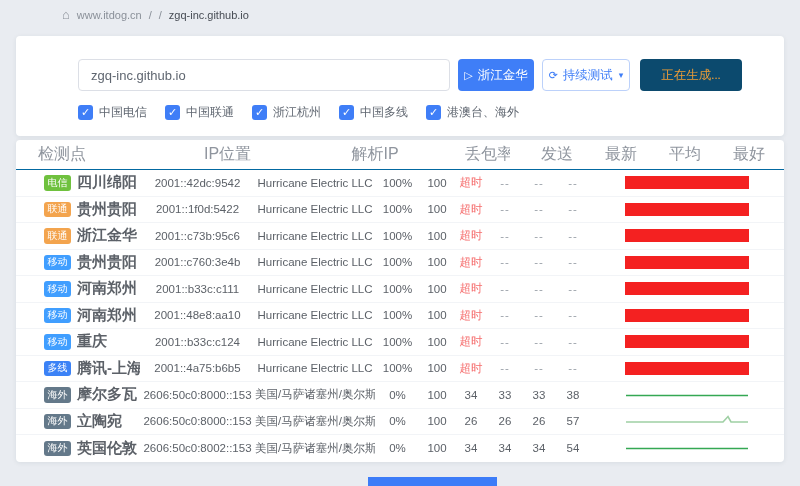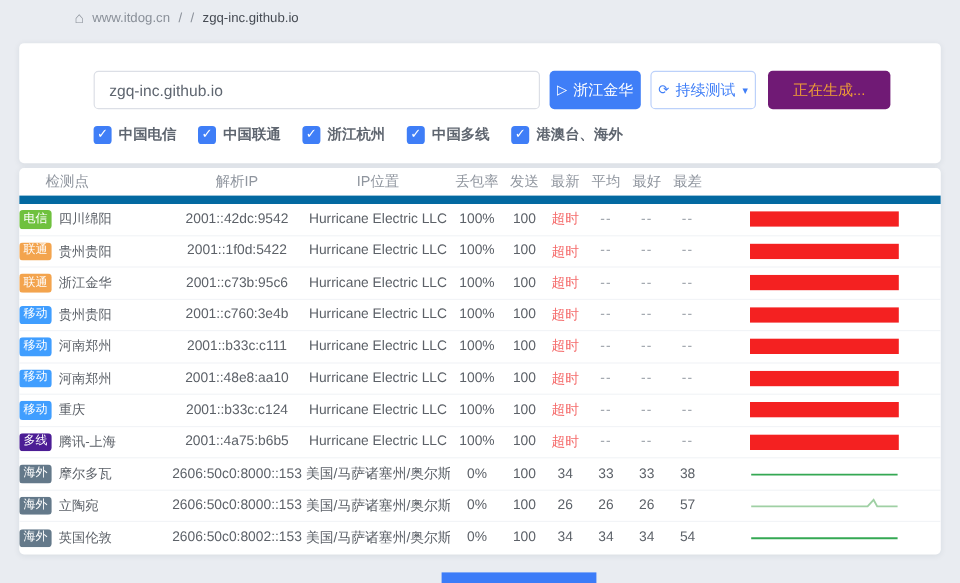--- a/index.html
+++ b/index.html
@@ -34,49 +34,49 @@
     outline:none; background:#fff;
   }
   .btn {
     height:32px; border-radius:4px; font-size:12.5px;
     display:inline-flex; align-items:center; justify-content:center;
     gap:5px; cursor:pointer; border:none; white-space:nowrap;
     font-family:"Liberation Sans","DejaVu Sans",sans-serif;
   }
   .btn-start { width:76px; margin-left:8px; background:#3f7ef7; color:#fff; }
   .btn-cont  { width:88px; margin-left:8px; background:#fff; color:#3f7ef7; border:1px solid #bcd1fa; }
-  .btn-status{ width:102px; margin-left:10px; background:#701a75; color:#ee9d36; cursor:default; }
+  .btn-status{ width:102px; margin-left:10px; background:#0c4a6e; color:#ee9d36; cursor:default;font-family:Liberation Serif, serif; }
   .btn .ico { font-size:11px; line-height:1; }
   .btn .caret { font-size:9px; margin-left:1px; }
   .filters { margin-top:13px; display:flex; align-items:center; gap:18px; }
   .cb { display:inline-flex; align-items:center; gap:6px; cursor:pointer; }
   .cbbox {
     width:15px; height:15px; border-radius:3px; background:#3f7ef7;
     color:#fff; font-size:11px; line-height:15px; text-align:center;
   }
-  .cblabel { font-size:12px; color:#5f6670;font-weight:bold; }
+  .cblabel { font-size:12px; color:#5f6670; }
   
   .table-card { top:140px; height:322px; overflow:hidden; }
   .trow, .thead {
     display:grid;
     grid-template-columns:124px 115px 120px 45px 34px 34px 34px 34px 34px 1fr;
     align-items:center;
   }
-  .thead { height:30px; color:#8f959e; font-size:12px; border-bottom:7px solid #0369a1; }
+  .thead { height:30px; color:#8f959e; font-size:16px; border-bottom:1px solid #0369a1;gap:30px; }
   .trow  { height:26.5px; font-size:11.5px; color:#5c6168; border-bottom:1px solid #f2f4f7; }
   .trow:last-child { border-bottom:none; }
   .cell { text-align:center; overflow:hidden; white-space:nowrap; }
-  .node-cell { display:flex; align-items:center; gap:6px; padding-left:0; text-align:left; }
+  .node-cell { display:flex; align-items:center; gap:6px; padding-left:28px; text-align:left; }
   .thead .first { text-align:left; padding-left:22px; }
   .quality-h { display:flex; align-items:center; justify-content:center; gap:4px; }
   .badge {
     display:inline-block; color:#fff; font-size:10px; line-height:1.25;
     padding:1.5px 3.5px; border-radius:3px;
   }
-  .node-name { font-size:11px; }
+  .node-name { font-size:15px;font-weight:bold; }
   .timeout { color:#f56c6c; }
   .dash { color:#9aa0a8; letter-spacing:1px; }
   .qcell { display:flex; align-items:center; justify-content:center; }
   .red-bar { width:124px; height:13px; background:#f42121; }
   .spark polyline { stroke:#34a853; stroke-width:1.6; }
   .spark.light polyline { stroke:#9fd0a4; stroke-width:1.6; }
   
   .hscroll-thumb {
     position:absolute; left:368px; top:477px;
     width:129px; height:9px; background:#3c7cf8;
@@ -129,22 +129,22 @@
     <label class="cb">
       <span class="cbbox">✓</span>
       <span class="cblabel">港澳台、海外</span>
     </label>
   </div>
 </div>
 
 <div class="card table-card">
   <div class="thead">
     <div class="cell first">检测点</div>
+    <div class="cell">IP位置</div>
     <div class="cell">解析IP</div>
-    <div class="cell">IP位置</div>
     <div class="cell">丢包率</div>
     <div class="cell">发送</div>
     <div class="cell">最新</div>
     <div class="cell">平均</div>
     <div class="cell">最好</div>
     <div class="cell">最差</div>
   </div>
   <div>
       <div class="trow">
     <div class="cell node-cell">
@@ -260,21 +260,21 @@
     <div class="cell timeout">超时</div>
     <div class="cell dash">--</div>
     <div class="cell dash">--</div>
     <div class="cell dash">--</div>
     <div class="cell qcell">
           <div class="red-bar"></div>
         </div>
   </div>
       <div class="trow">
     <div class="cell node-cell">
-      <span class="badge" style="background: #4c1d95;">多线</span>
+      <span class="badge" style="background: #3b82f6;">多线</span>
       <span class="node-name">腾讯-上海</span>
     </div>
     <div class="cell">2001::4a75:b6b5</div>
     <div class="cell">Hurricane Electric LLC</div>
     <div class="cell">100%</div>
     <div class="cell">100</div>
     <div class="cell timeout">超时</div>
     <div class="cell dash">--</div>
     <div class="cell dash">--</div>
     <div class="cell dash">--</div>

